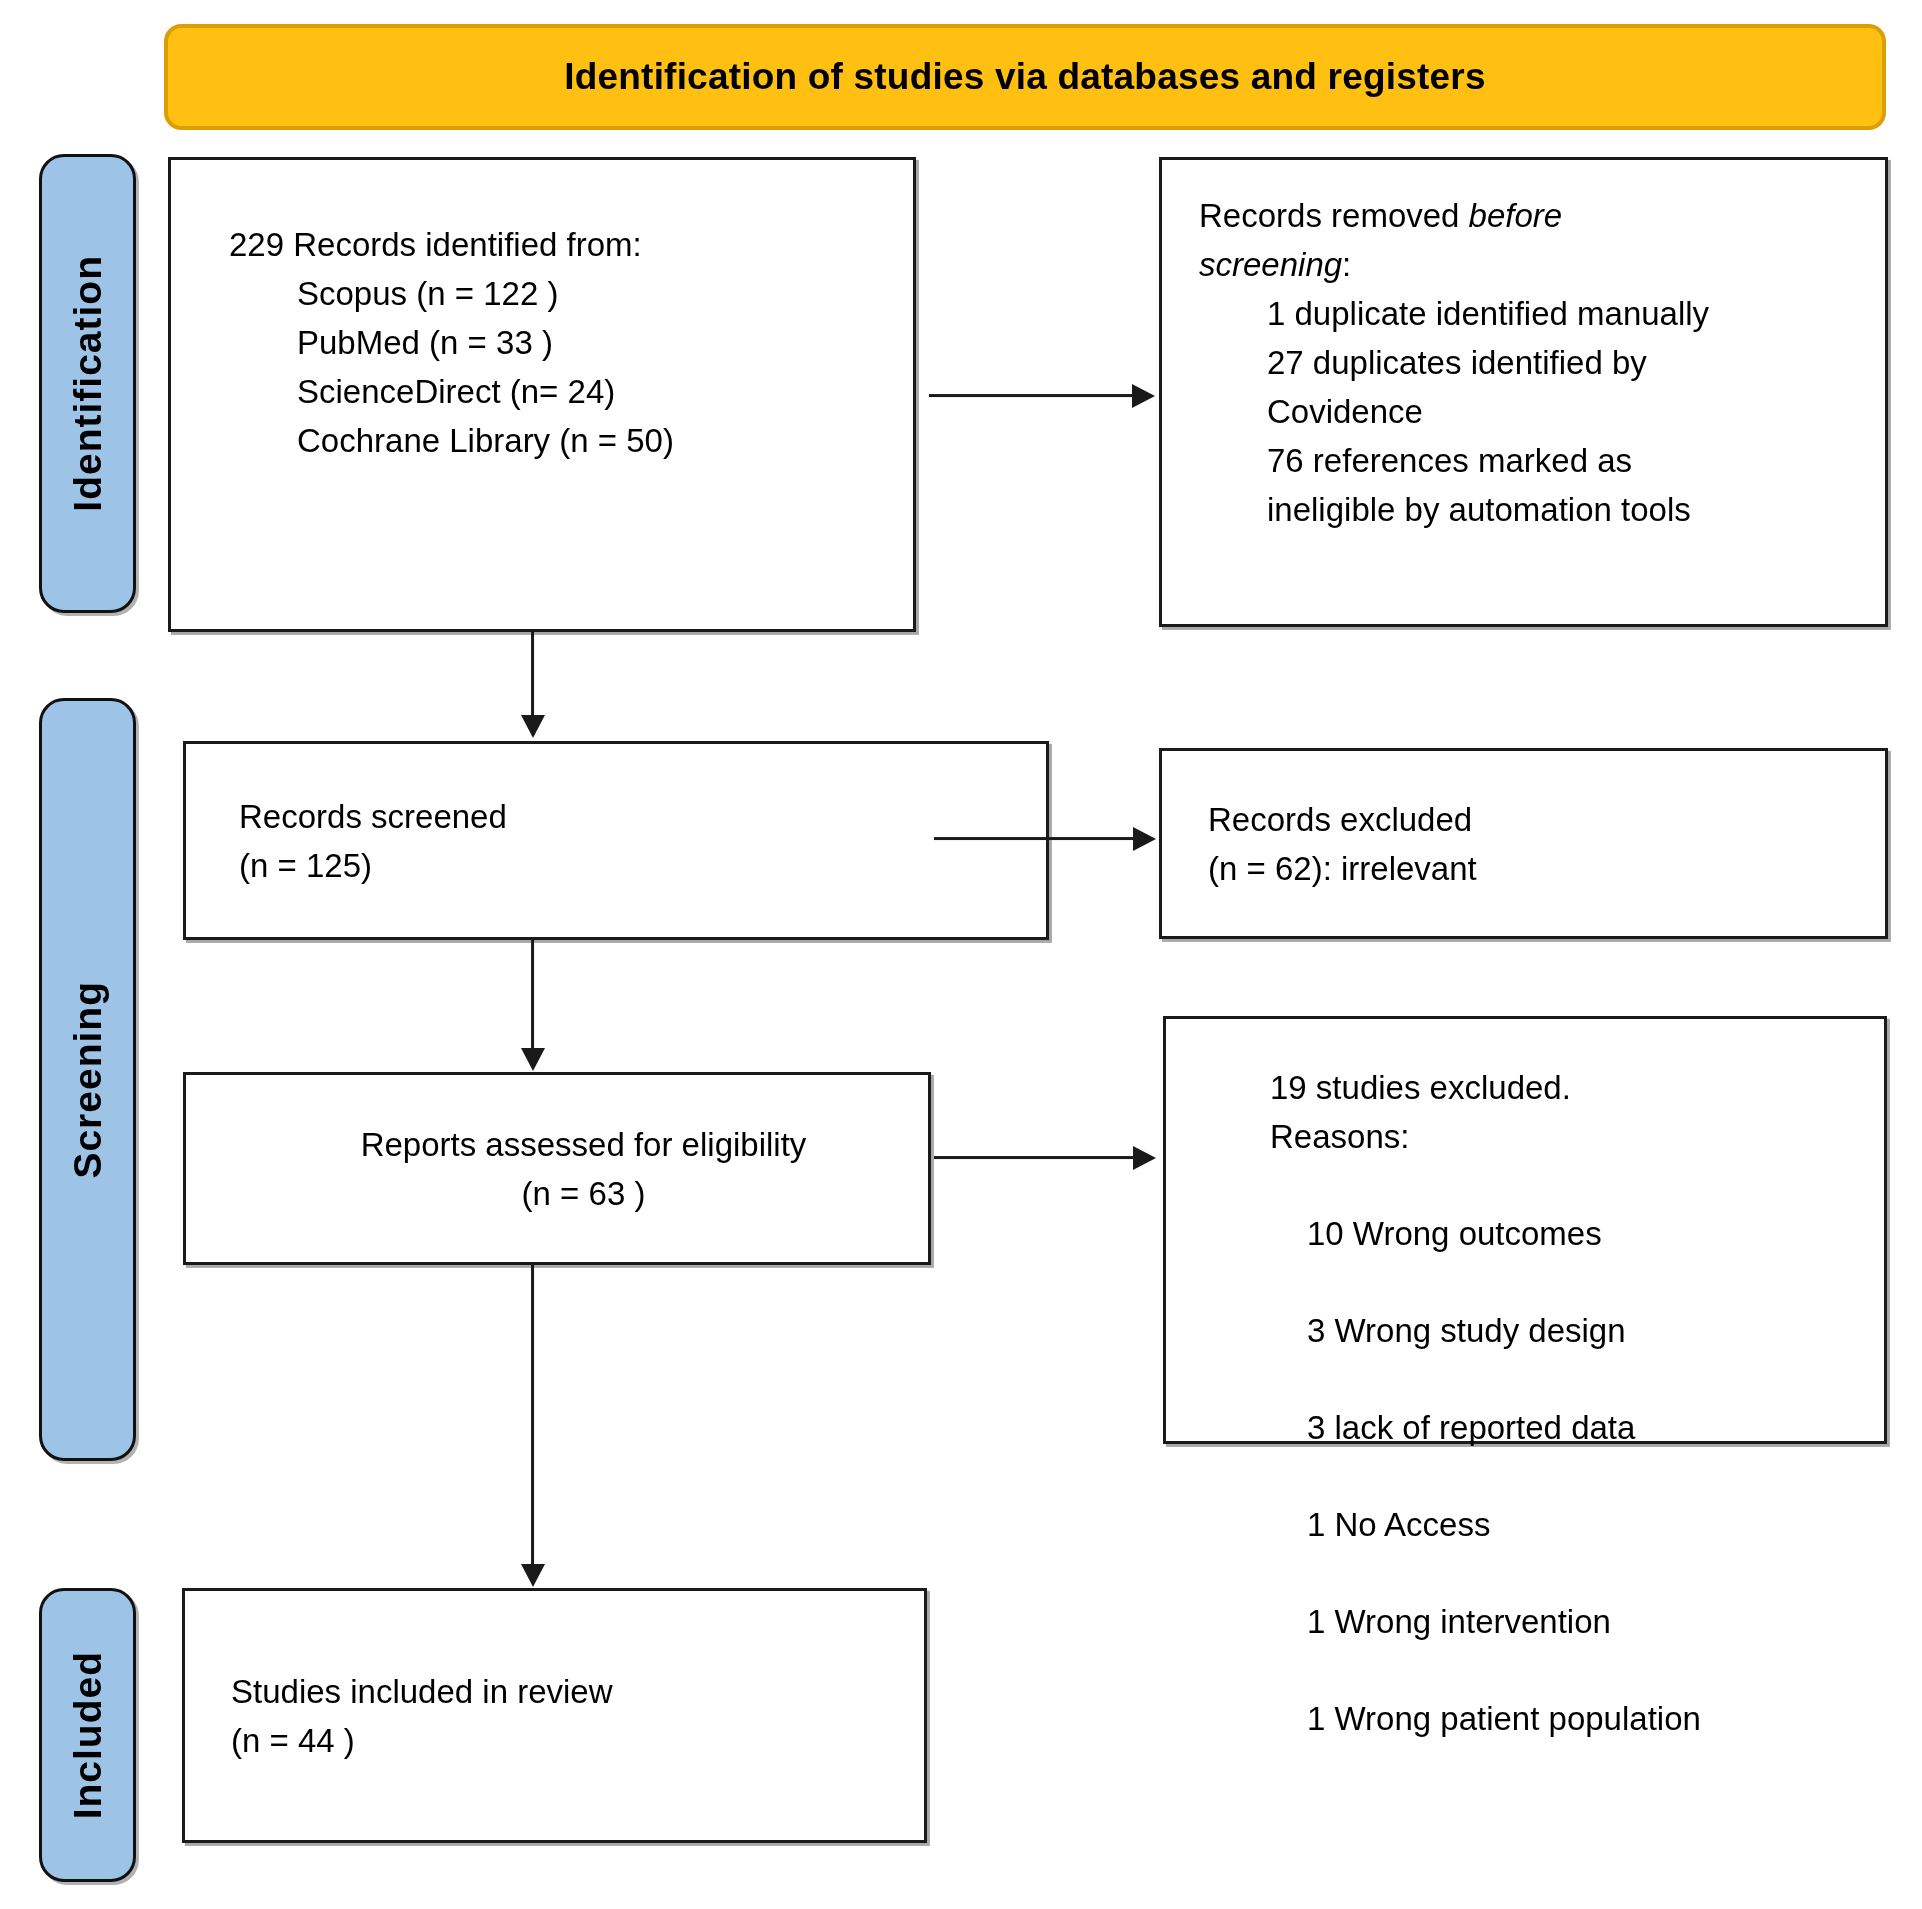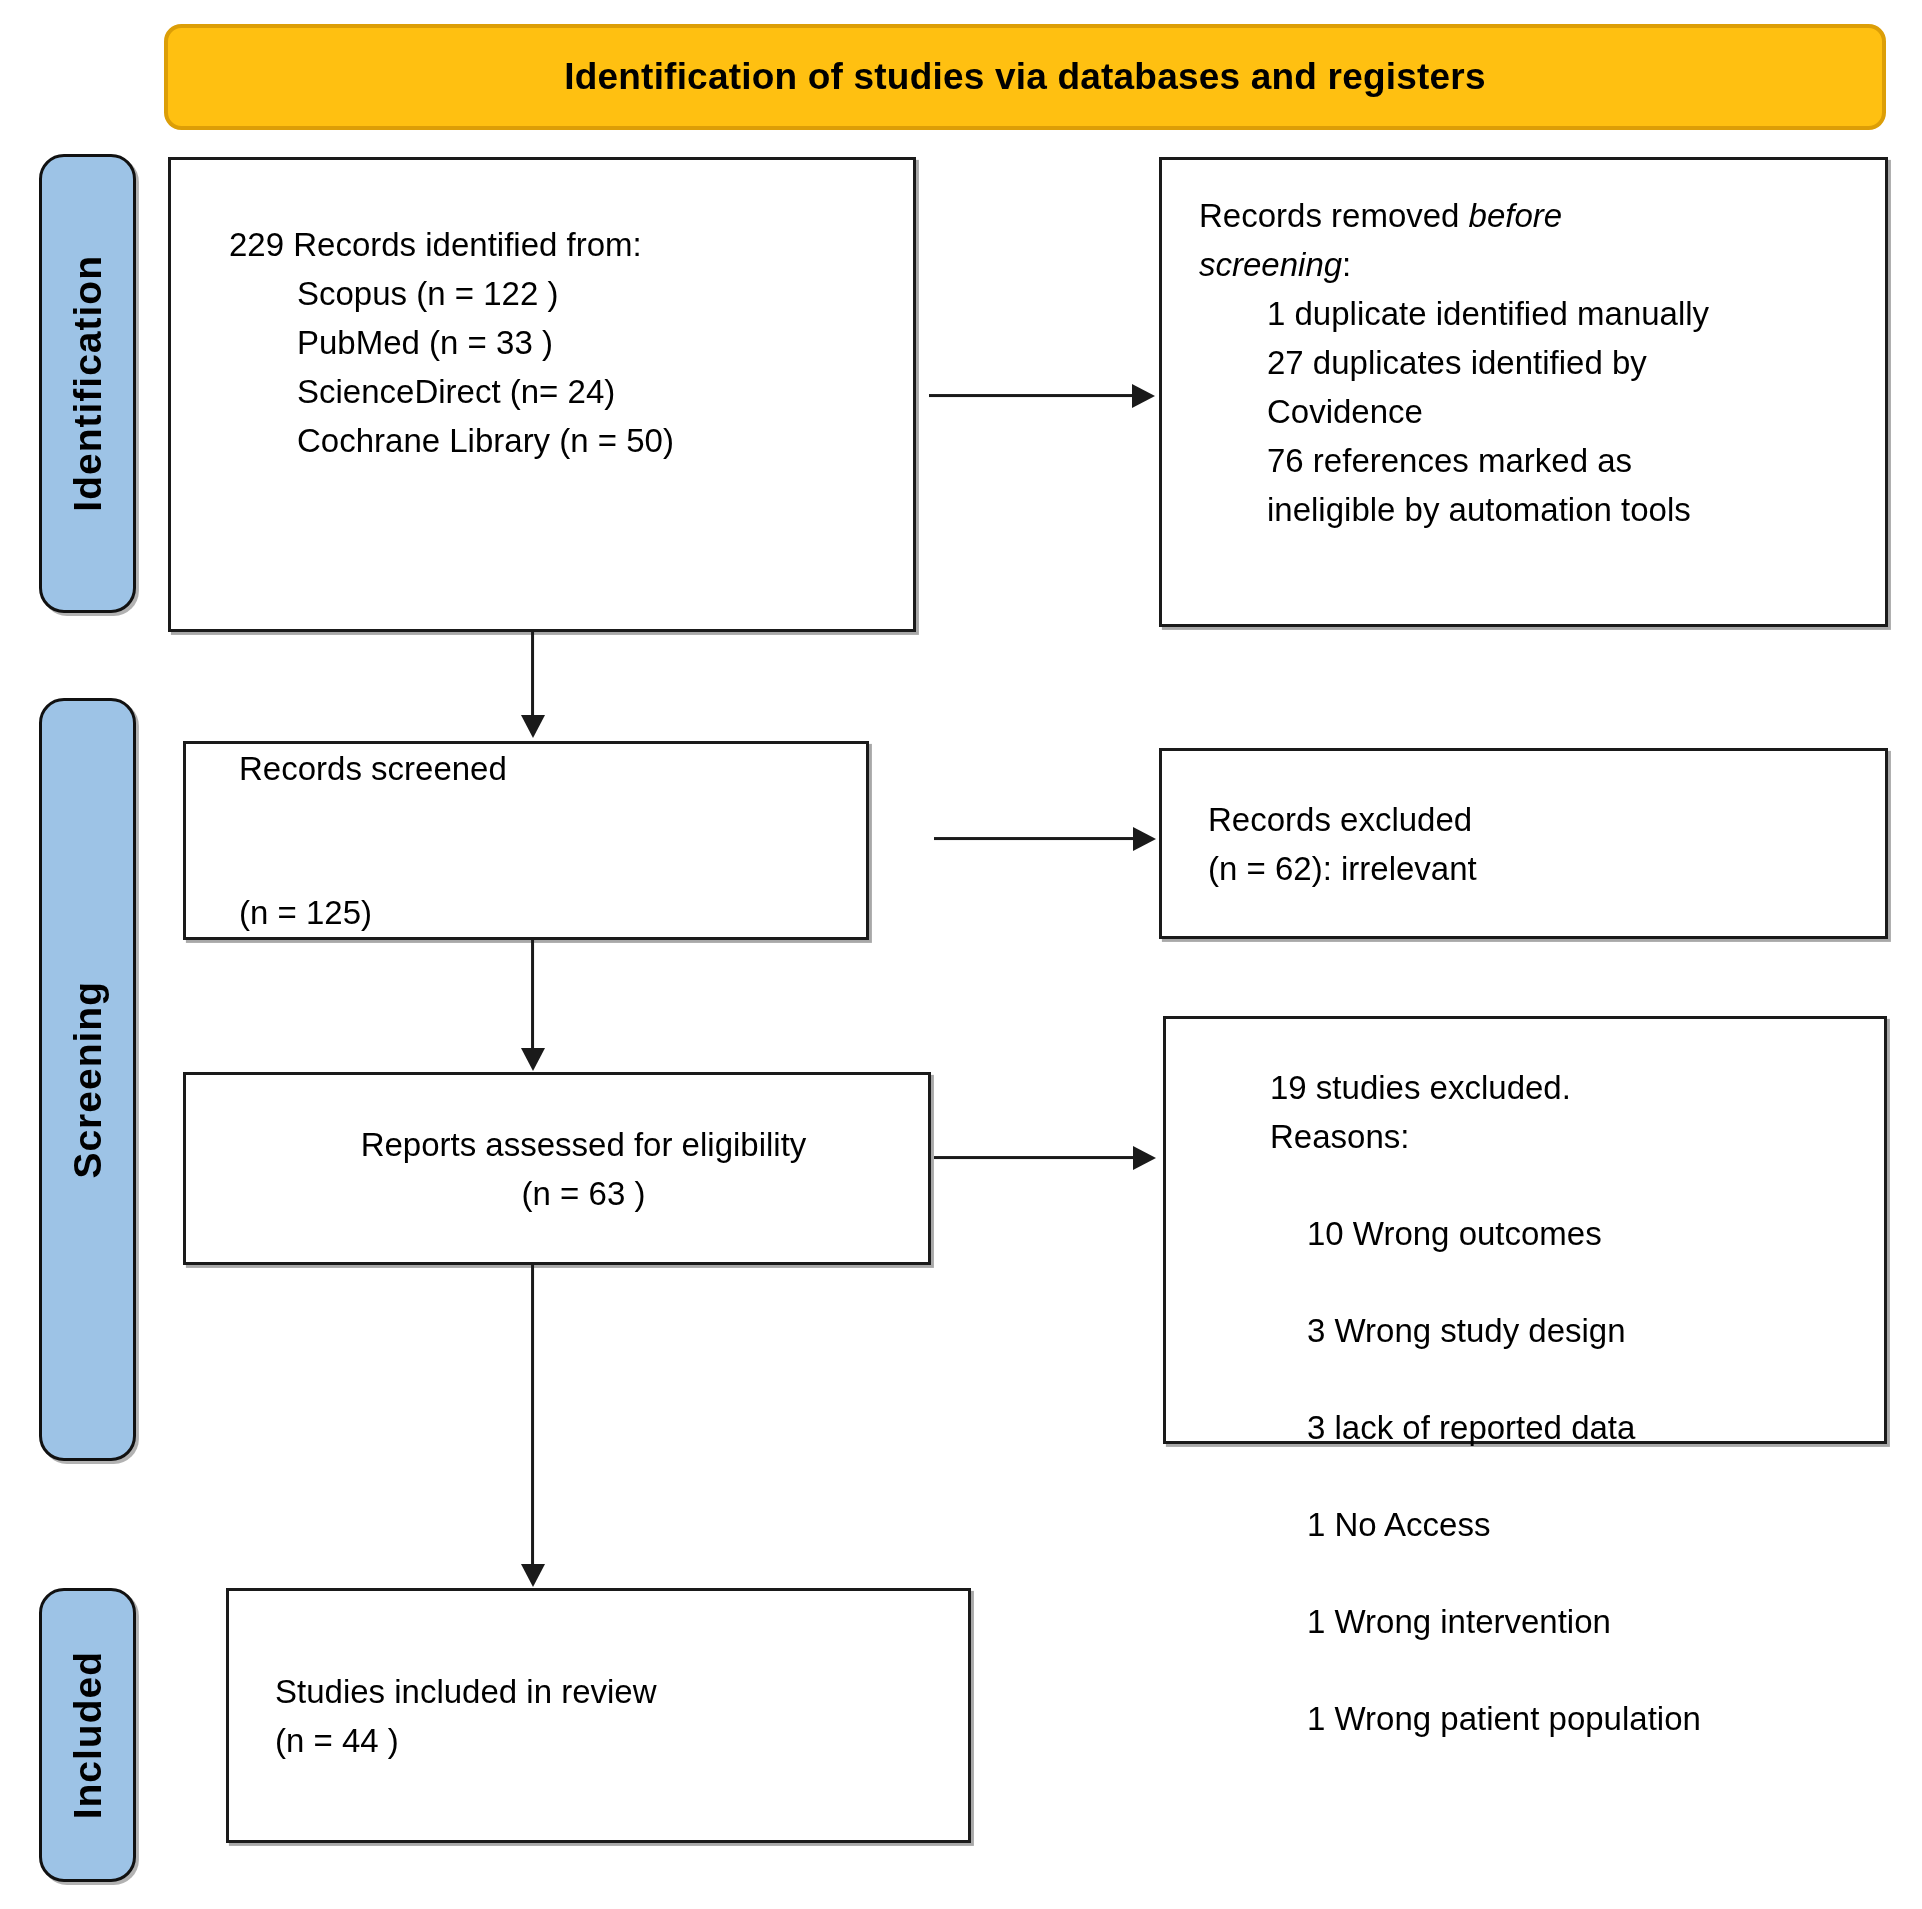--- a/index.html
+++ b/index.html
@@ -54,26 +54,26 @@
     font-size: 33px; line-height: 49px;
     display: flex; flex-direction: column;
   }
   .wbox.vcenter { justify-content: center; }
   .tline { white-space: nowrap; }
   .tline.ind { padding-left: 68px; }
   .it { font-style: italic; }
 
   #box-records-identified { left: 168px;  top: 157px;  width: 748px; height: 475px; padding: 60px 14.5px 0 58px; }
   #box-records-removed    { left: 1159px; top: 157px;  width: 729px; height: 470px; padding: 31px 26px 0 37px; }
-  #box-records-screened   { left: 183px;  top: 741px;  width: 686px; height: 199px; padding-left: 53px; justify-content: space-between; }
+  #box-records-screened   { left: 183px;  top: 741px;  width: 866px; height: 199px; padding-left: 53px; }
   #box-records-excluded   { left: 1159px; top: 748px;  width: 729px; height: 191px; padding-left: 46px; }
   #box-reports-assessed   { left: 183px;  top: 1072px; width: 748px; height: 193px; padding-left: 53px; text-align: center; }
   #box-studies-excluded   { left: 1163px; top: 1016px; width: 724px; height: 428px; padding: 44px 9.7px 0 104px; }
   #box-studies-excluded .tline.ind { padding-left: 37px; margin-top: 48px; }
-  #box-studies-included   { left: 182px;  top: 1588px; width: 745px; height: 255px; padding-left: 46px; margin-left: 44px; }
+  #box-studies-included   { left: 182px;  top: 1588px; width: 745px; height: 255px; padding-left: 46px; }
 
   
   .arrow { position: absolute; }
   .arrow .shaft { position: absolute; background: #1a1a1a; }
   .arrow-v .shaft { left: 50%; transform: translateX(-50%); width: 3.9px; top: 0; bottom: 19.3px; }
   .arrow-v .head {
     position: absolute; bottom: 0; left: 50%; transform: translateX(-50%);
     width: 0; height: 0;
     border-left: 12.6px solid transparent; border-right: 12.6px solid transparent;
     border-top: 23px solid #1a1a1a;

